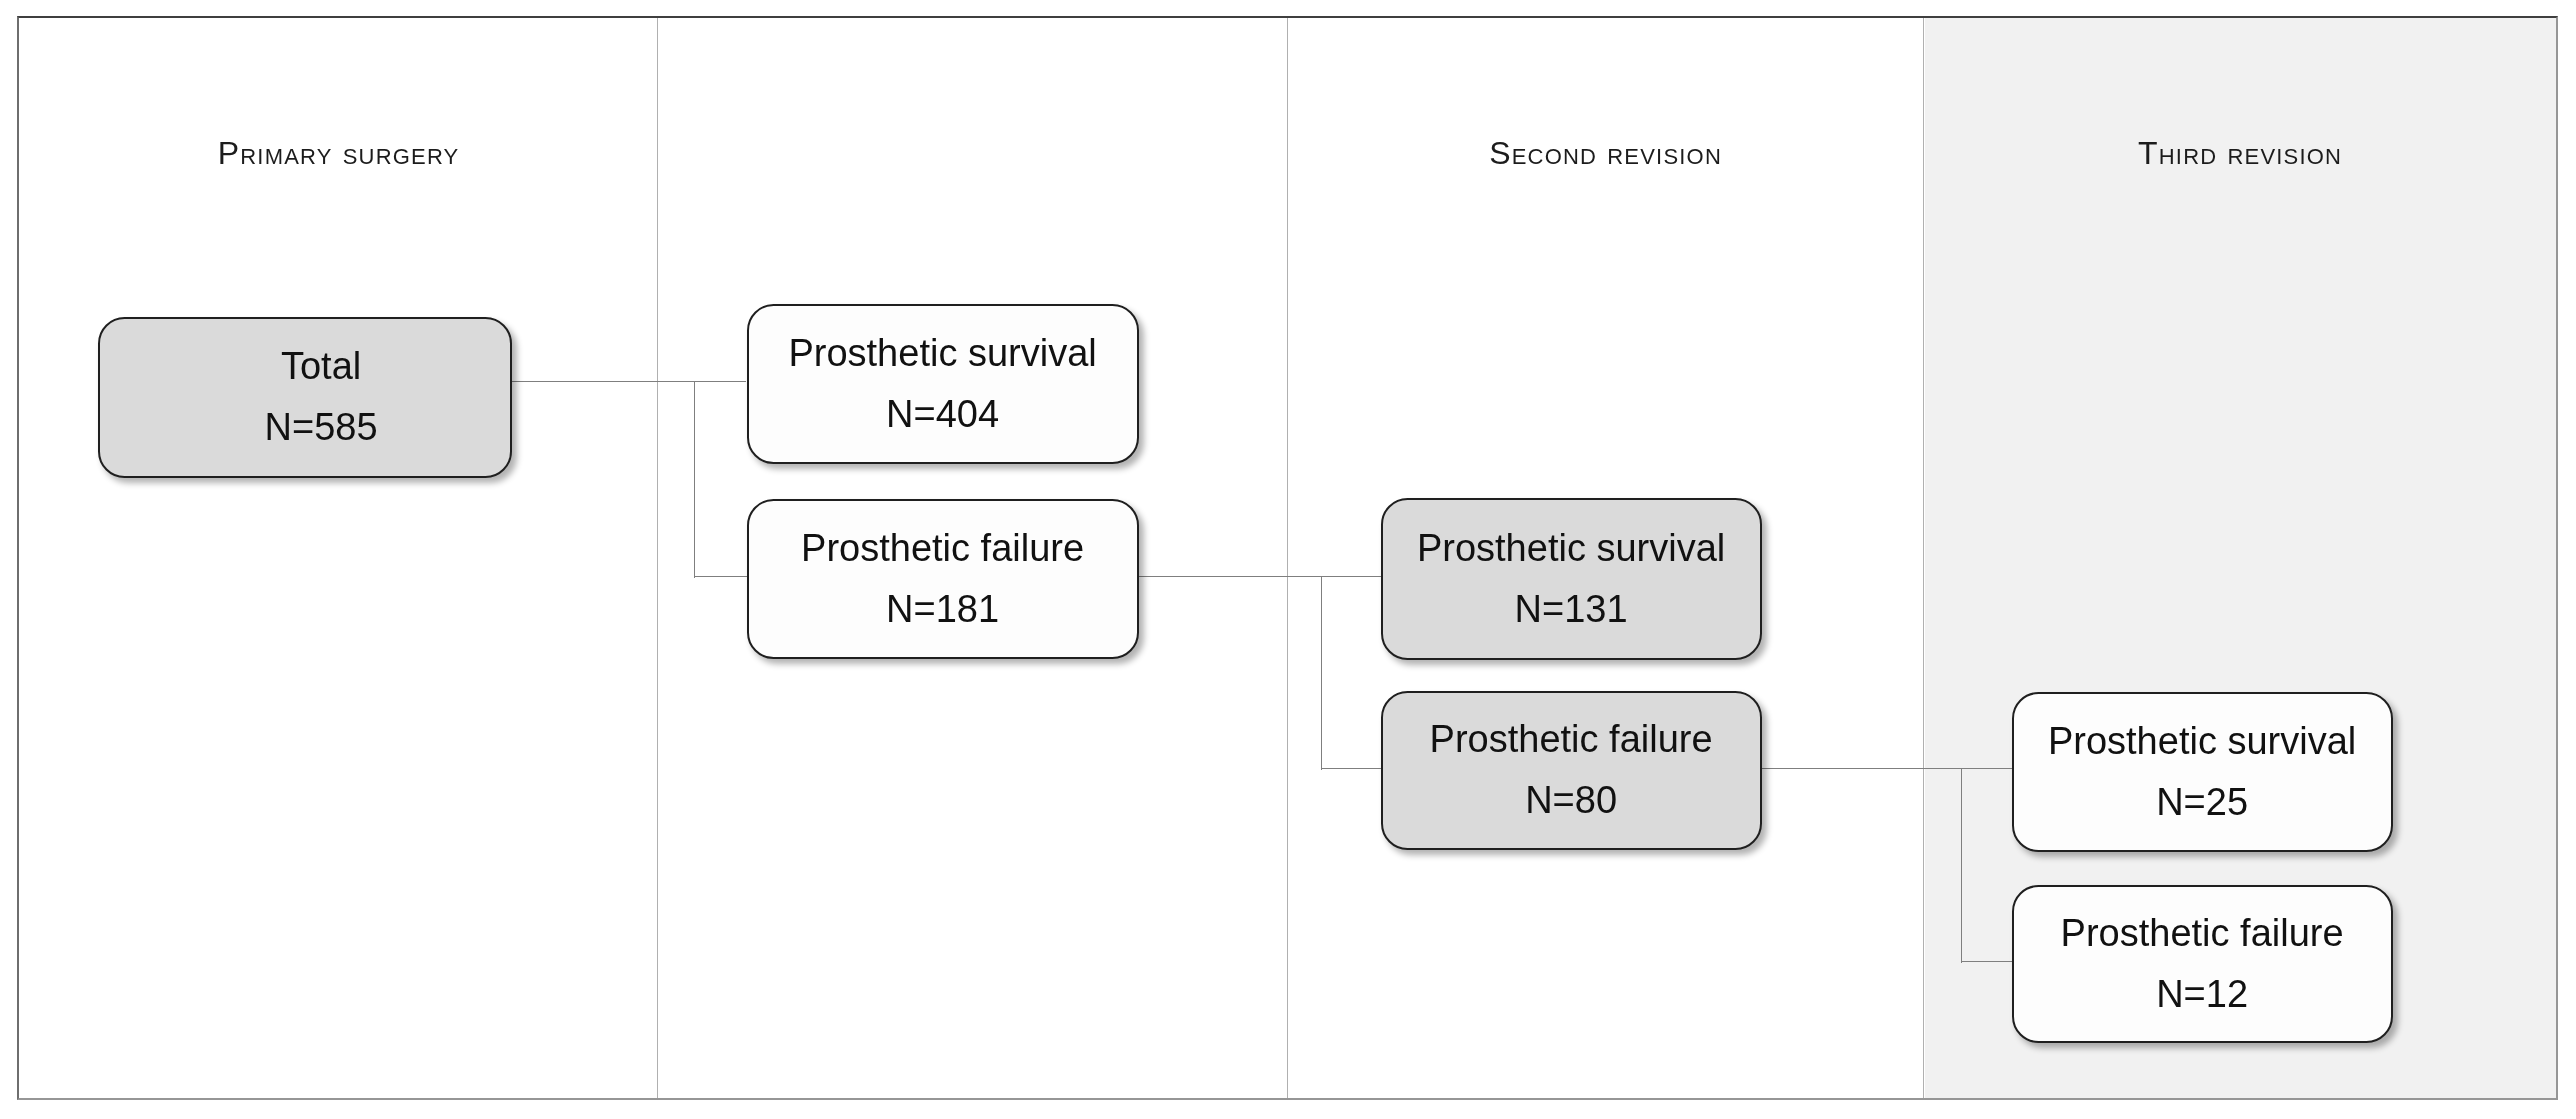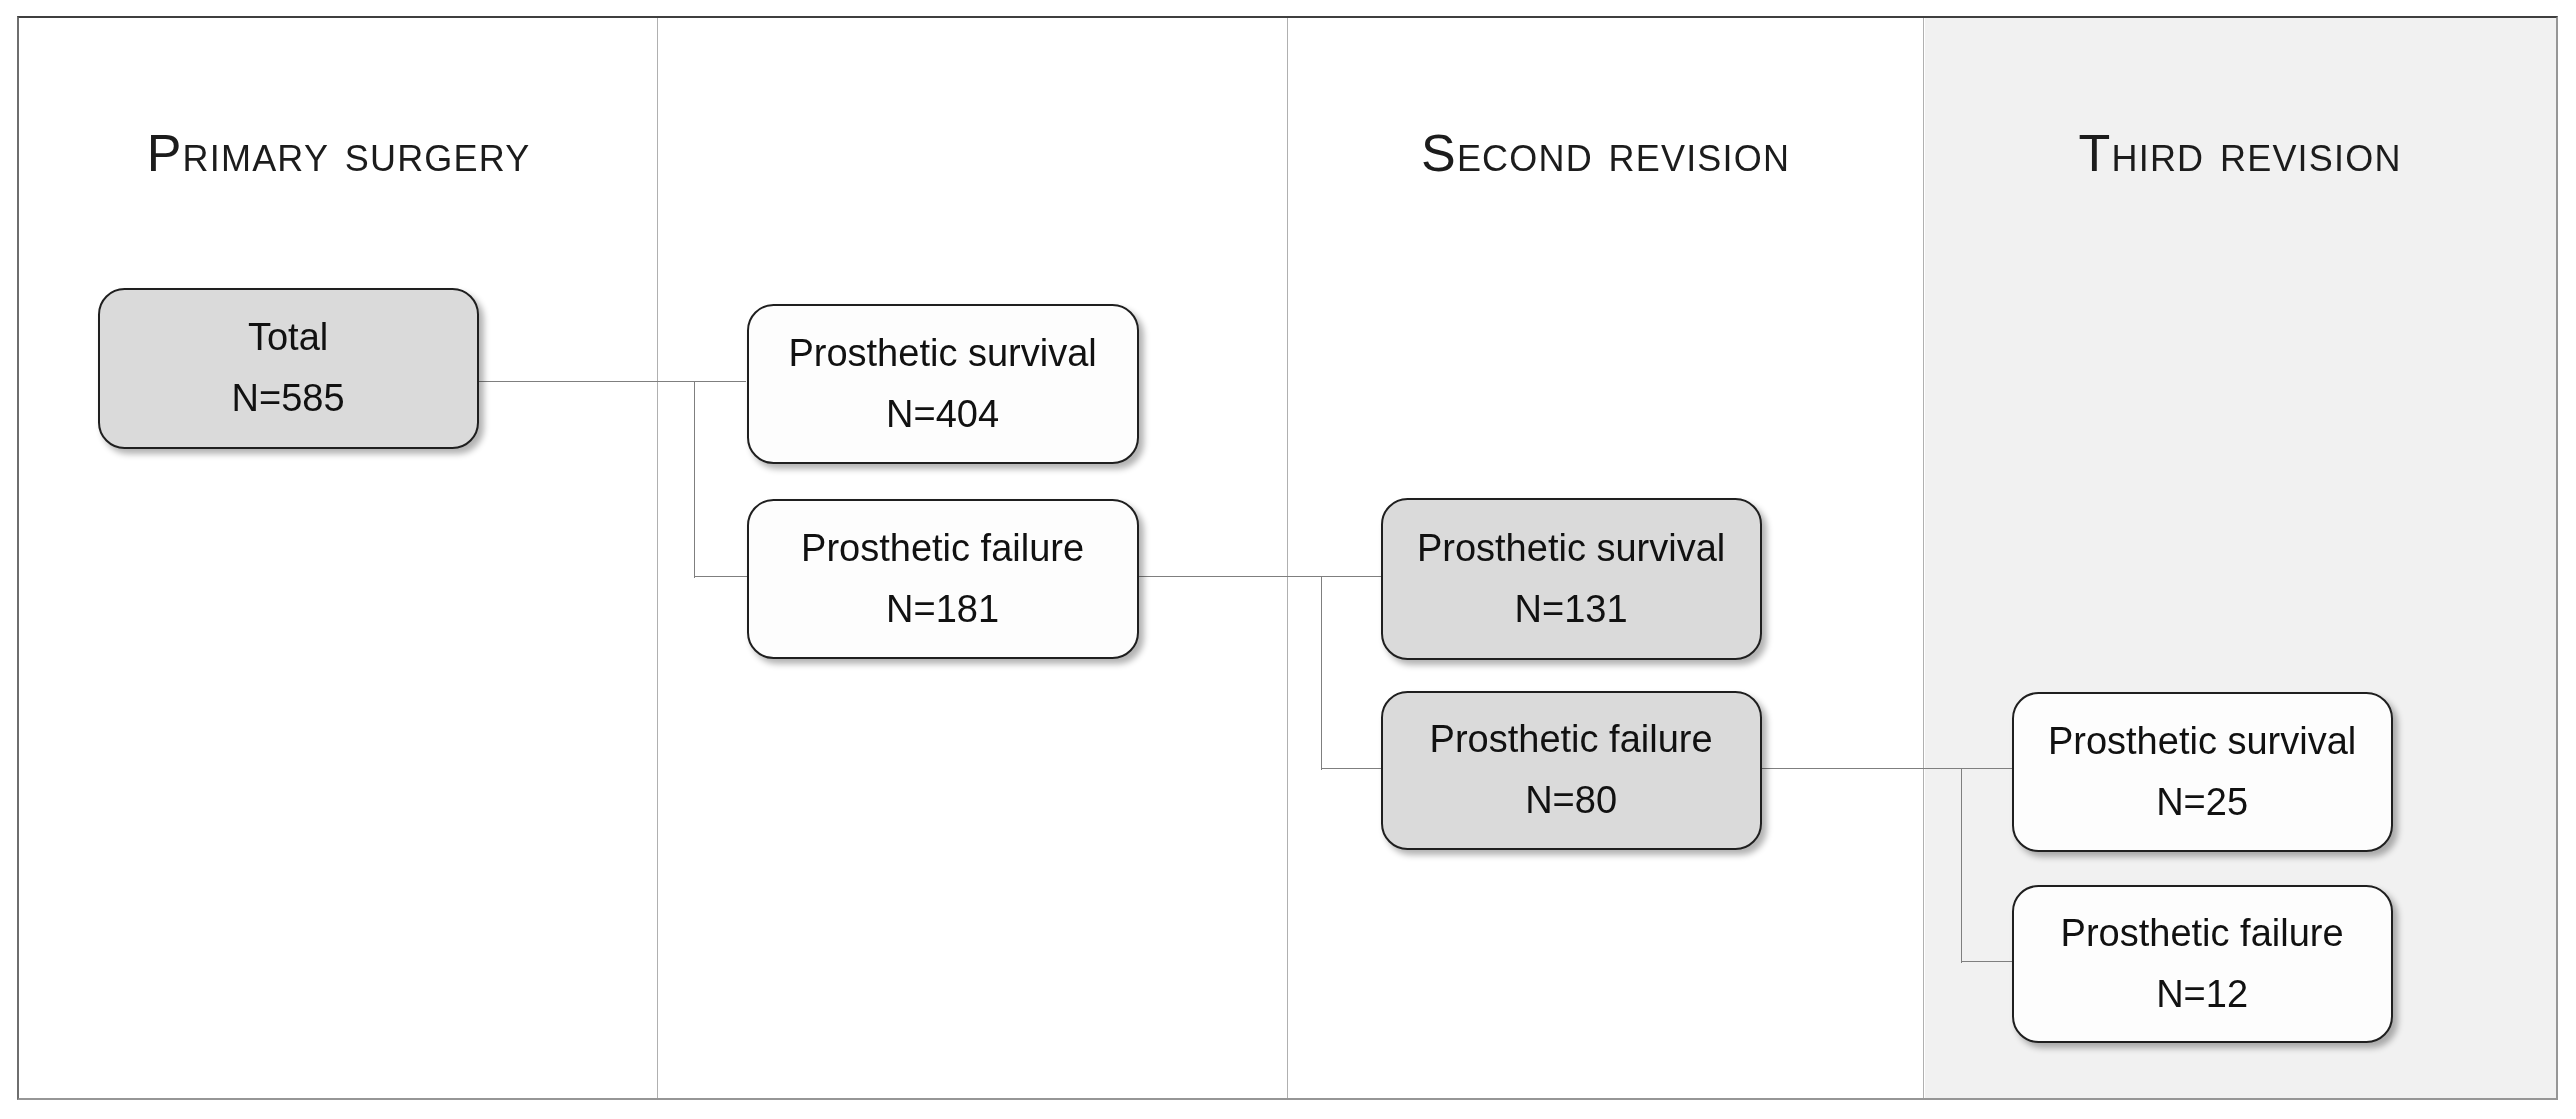--- a/index.html
+++ b/index.html
@@ -26,21 +26,21 @@
   .col.c3{left:1906px;width:631px;background:#f1f1f1;}
 
   .sep{position:absolute;top:0;width:1.7px;height:100%;background:#b0b0b0;z-index:1;}
   .sep.s1{left:638px;}
   .sep.s2{left:1268px;}
   .sep.s3{left:1904px;}
 
   .hdr{
     position:absolute;top:98px;left:0;width:100%;
     text-align:center;
-    font-size:52px;
+    font-size:32px;
     font-variant:small-caps;
     letter-spacing:1.2px;
     color:#1c1c1c;
     line-height:75px;
     white-space:nowrap;
   }
 
   
   .line{position:absolute;background:#7f7f7f;z-index:2;}
   .line.h{height:1.7px;}
@@ -61,21 +61,21 @@
     display:flex;flex-direction:column;justify-content:center;align-items:center;
     border:2.5px solid #1f1f1f;
     border-radius:26.5px;
     box-shadow:4.1px 5px 6.6px rgba(0,0,0,0.30);
     font-size:38px;color:#111111;
     text-align:center;
   }
   .node div{line-height:61px;white-space:nowrap;}
   .node.gray{background:#dadada;}
   .node.white{background:#fdfdfd;}
-  .n0{left:79px;top:270px;width:377px;height:157px;}
+  .n0{left:79px;top:299px;width:377px;height:157px;padding-left:33px;}
   .n1{left:728px;top:286px;width:388px;height:156px;}
   .n2{left:728px;top:481px;width:388px;height:156px;}
   .n3{left:1362px;top:480px;width:377px;height:158px;}
   .n4{left:1362px;top:673px;width:377px;height:155px;}
   .n5{left:1993px;top:674px;width:377px;height:156px;}
   .n6{left:1993px;top:867px;width:377px;height:154px;}
 </style>
 </head>
 <body>
 

